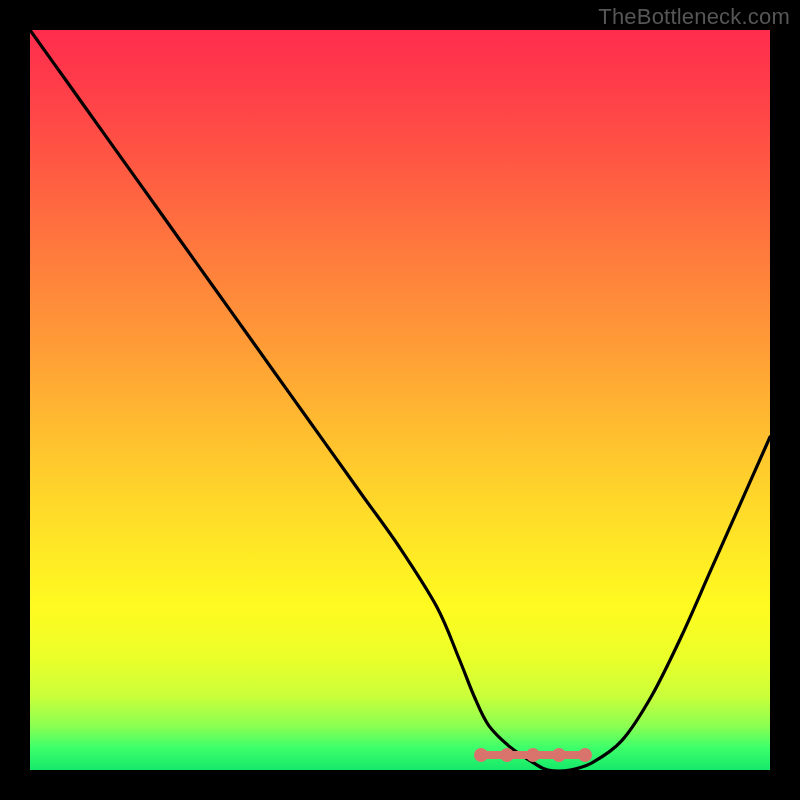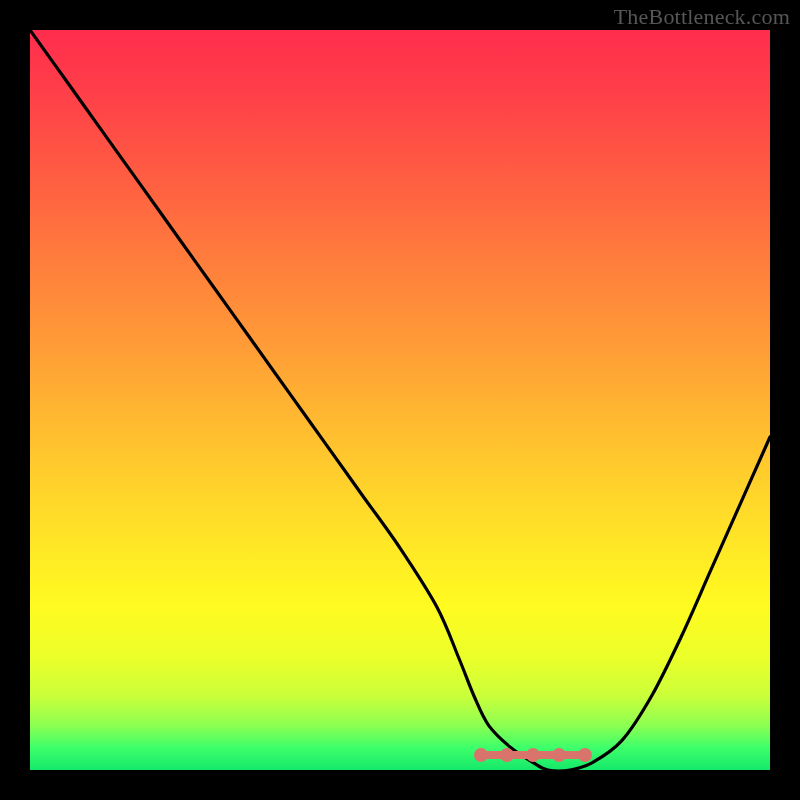--- a/index.html
+++ b/index.html
@@ -7,21 +7,21 @@
   .frame {
     position: relative;
     width: 800px;
     height: 800px;
     background: #000;
   }
   .watermark {
     position: absolute;
     top: 4px;
     right: 10px;
-    font-family: Liberation Serif, serif;
+    font-family: Liberation Sans, sans-serif;
     font-size: 22px;
     color: #565656;
     font-weight: 400;
     letter-spacing: 0.2px;
   }
   .plot {
     position: absolute;
     left: 30px;
     top: 30px;
     width: 740px;

